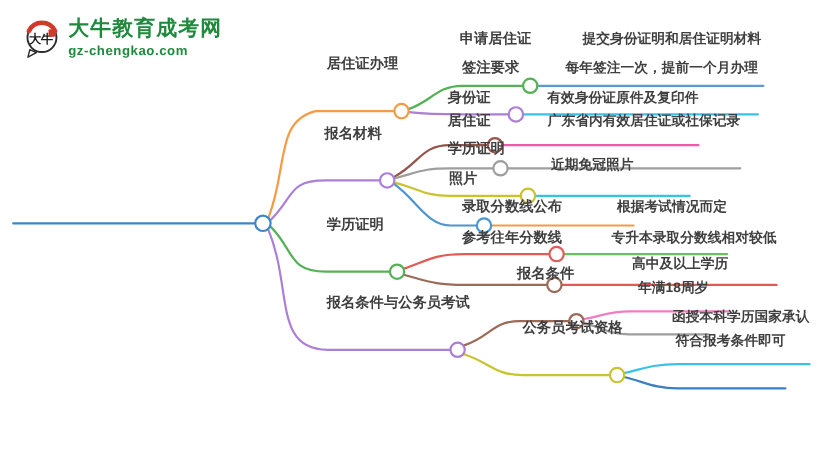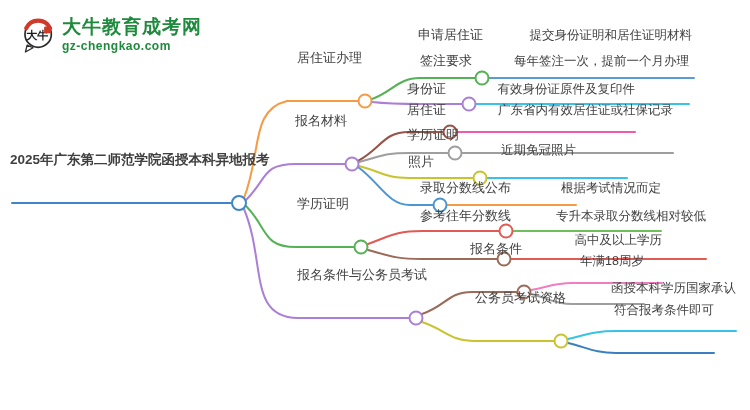--- a/index.html
+++ b/index.html
@@ -8,21 +8,21 @@
   
   .brand{position:absolute;left:22px;top:16px;display:flex;align-items:center;gap:6px;}
   .brand-icon{width:34px;height:38px;flex:0 0 auto;}
   .brand-title{color:#1f8a3d;font-size:19px;font-weight:700;letter-spacing:1px;line-height:1.1;}
   .brand-domain{color:#1f8a3d;font-size:12px;font-weight:700;letter-spacing:.5px;margin-top:1px;}
   
   .map{position:absolute;left:0;top:0;width:750px;height:410px;}
   .map path{fill:none;stroke-width:2;stroke-linecap:round;}
   .map circle{fill:#ffffff;stroke-width:2;}
   
-  .lbl{position:absolute;white-space:nowrap;color:#3f3f3f;font-weight:400;
+  .lbl{position:absolute;white-space:nowrap;color:#3f3f3f;font-weight:700;
        font-size:13px;line-height:1;}
   .lbl.root{font-size:13.5px;font-weight:700;text-align:center;}
   .lbl.leaf{font-size:12.5px;}
 </style>
 </head>
 <body>
 
 <div class="stage">
 
   <header class="brand">
@@ -83,21 +83,20 @@
     <circle cx="480" cy="178" r="6.5" stroke="#c9c32e"></circle>
     <circle cx="440" cy="205" r="6.5" stroke="#4b96d1"></circle>
     <circle cx="361" cy="247" r="6.5" stroke="#55b155"></circle>
     <circle cx="506" cy="231" r="6.5" stroke="#e05b55"></circle>
     <circle cx="504" cy="259" r="6.5" stroke="#9b6a58"></circle>
     <circle cx="416" cy="318" r="6.5" stroke="#ab7fd6"></circle>
     <circle cx="524" cy="292" r="6.5" stroke="#9b6a58"></circle>
     <circle cx="561" cy="341" r="6.5" stroke="#c9c32e"></circle>
   </svg>
 
-  <div class="lbl root" style="left:10px;width:221px;bottom:210px;">2025年广东第二师范学院函授本科异地报考</div>
 
   <div class="lbl" style="left:297px;bottom:312px;">居住证办理</div>
   <div class="lbl" style="left:418px;bottom:335px;">申请居住证</div>
   <div class="lbl leaf" style="right:58px;bottom:335px;">提交身份证明和居住证明材料</div>
   <div class="lbl" style="left:420px;bottom:309px;">签注要求</div>
   <div class="lbl leaf" style="right:61px;bottom:309px;">每年签注一次，提前一个月办理</div>
 
   <div class="lbl" style="left:295px;bottom:249px;">报名材料</div>
   <div class="lbl" style="left:407px;bottom:281px;">身份证</div>
   <div class="lbl leaf" style="right:115px;bottom:281px;">有效身份证原件及复印件</div>

